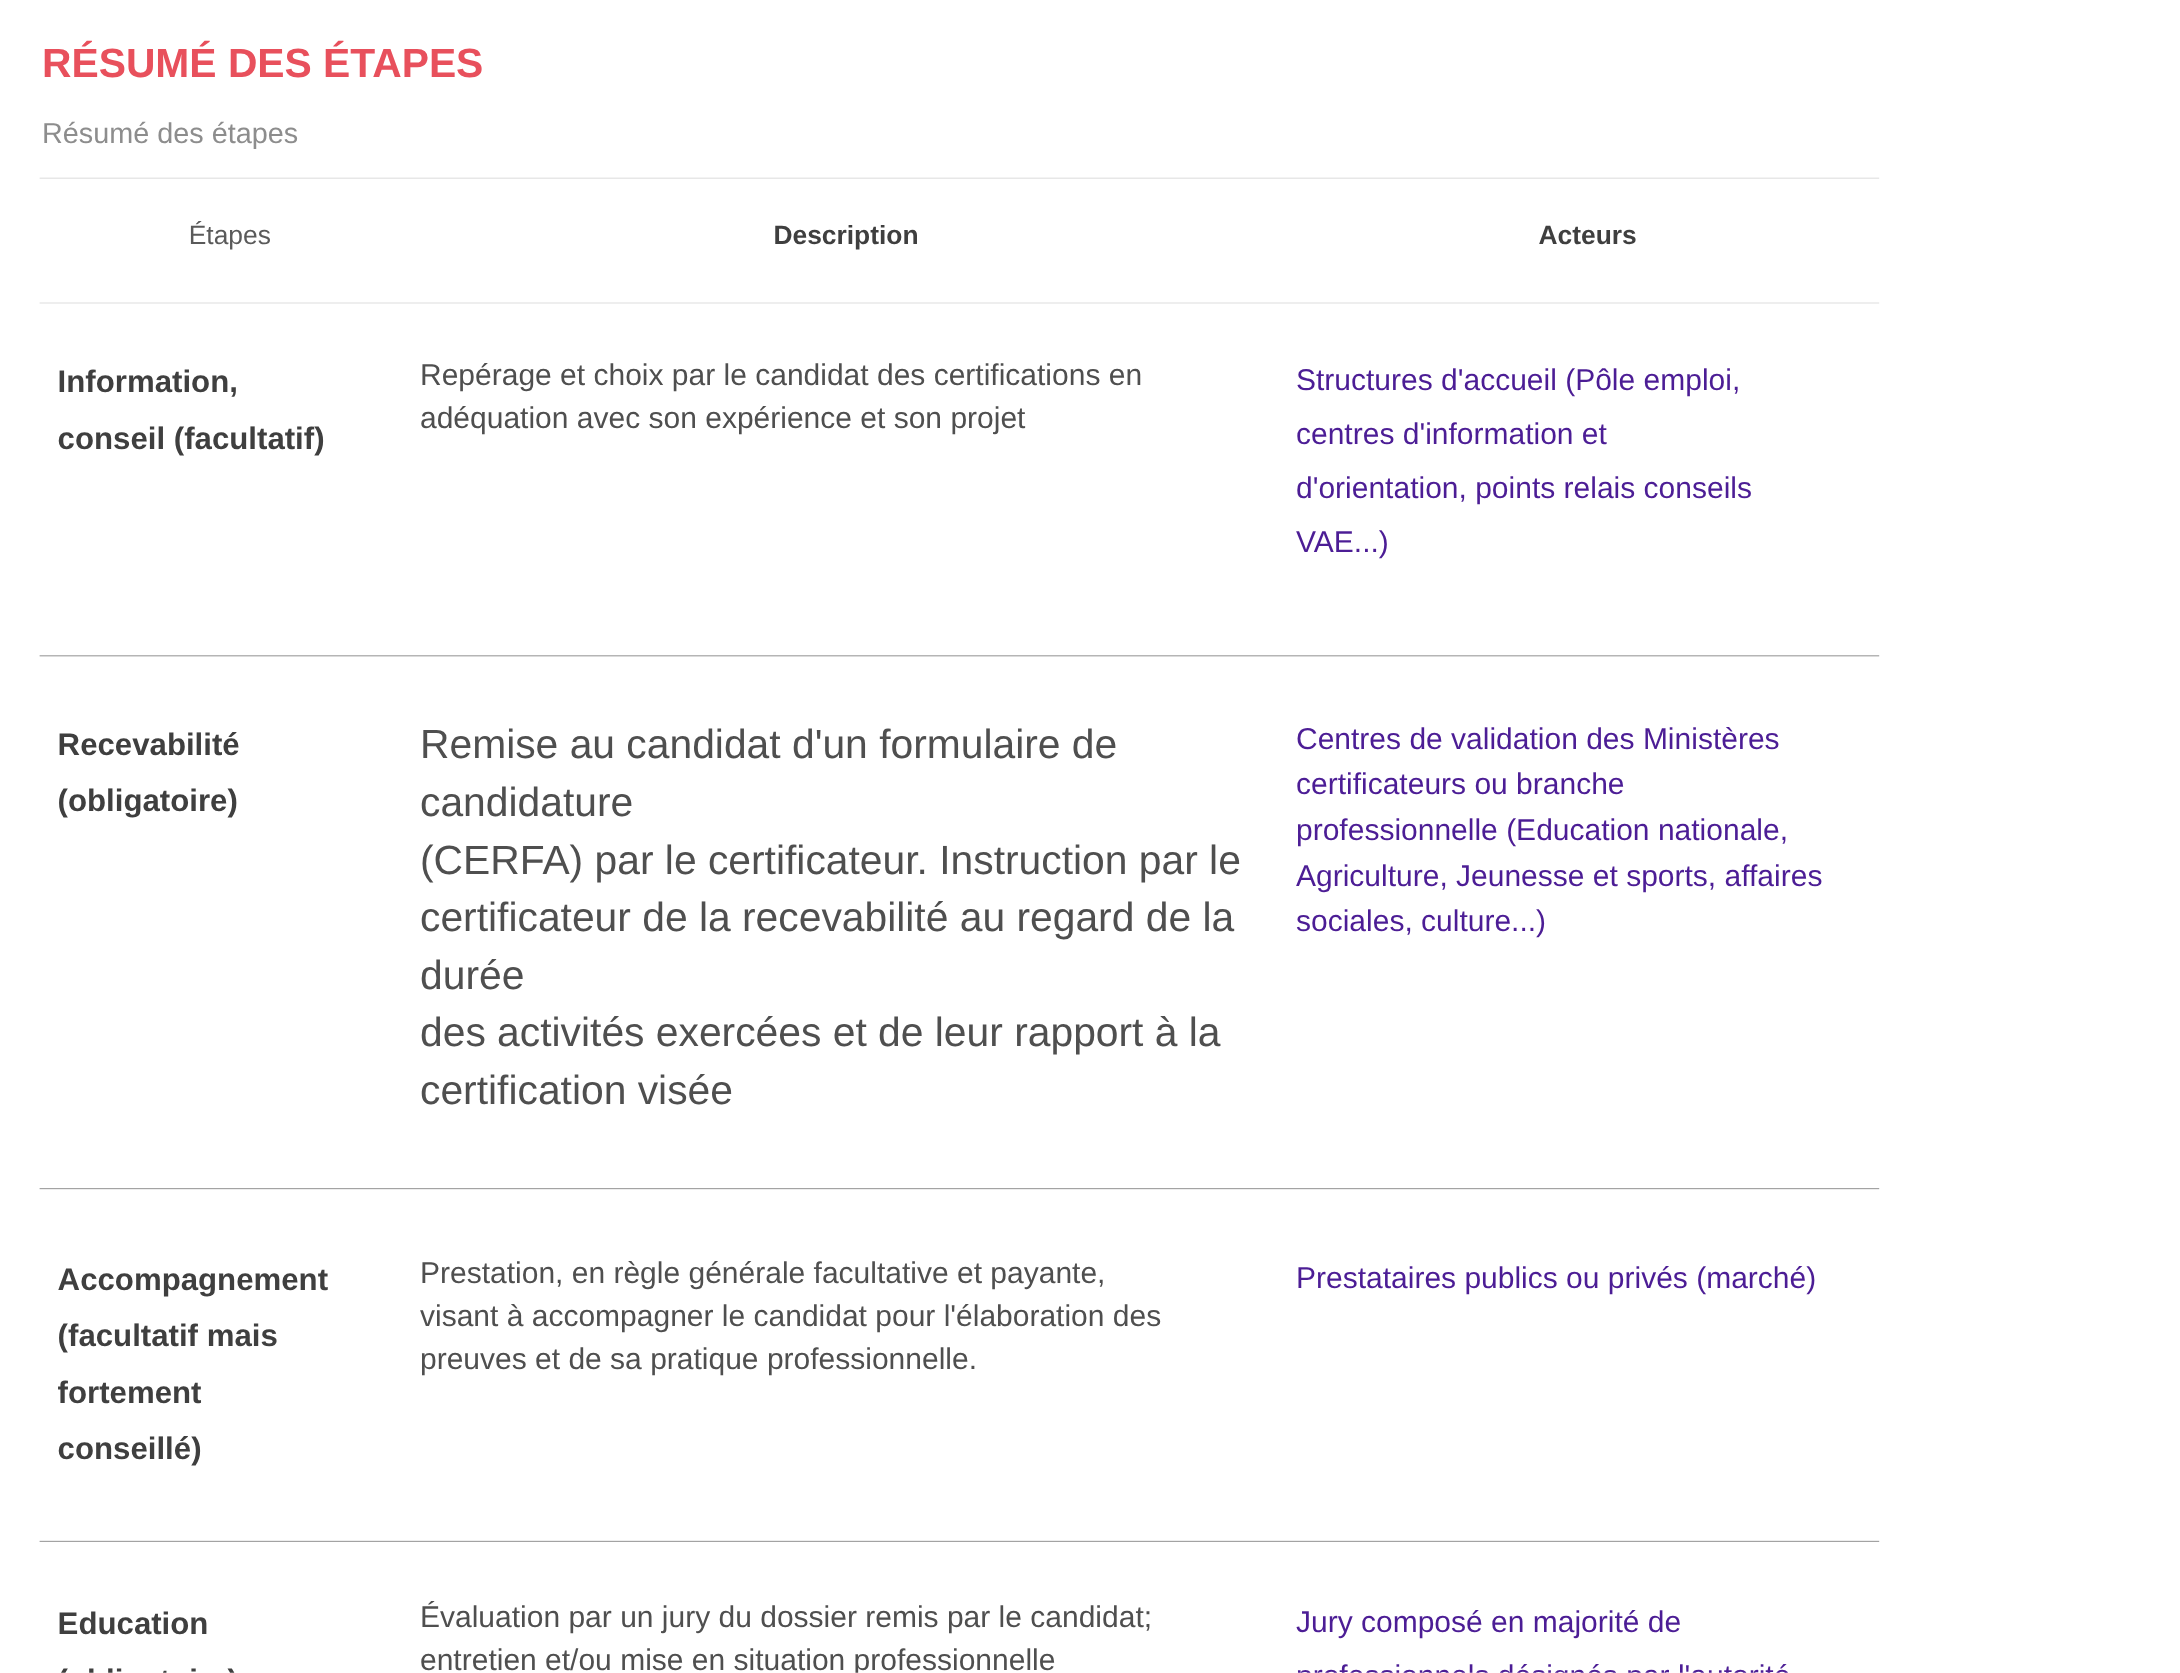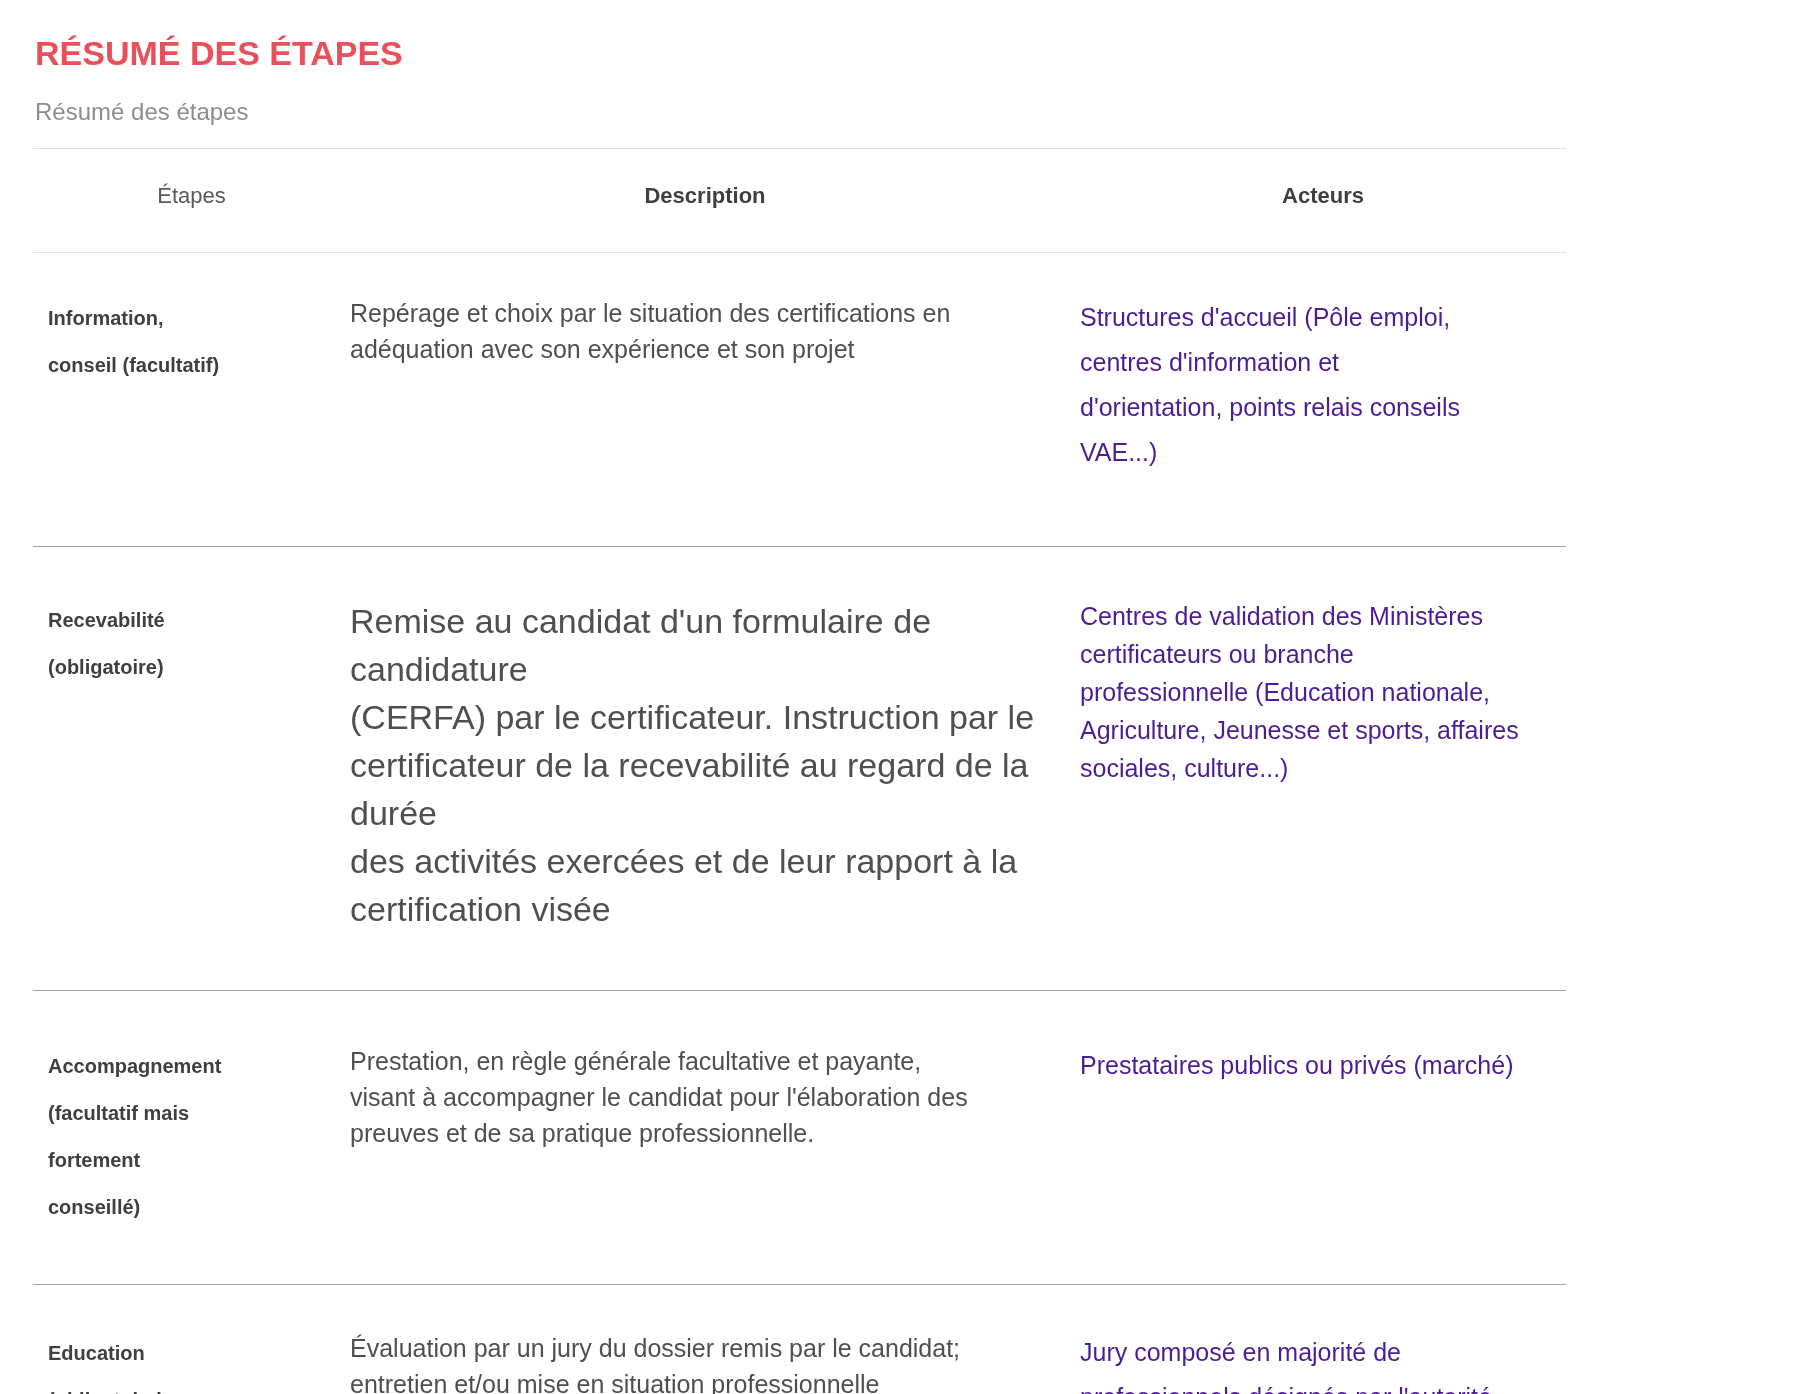--- a/index.html
+++ b/index.html
@@ -65,21 +65,21 @@
 
   td.cell-etape  { padding-left: 15px; }
   td.cell-desc   { padding-left: 15px; }
   td.cell-acteurs{ padding-left: 20px; }
 
   .txt { white-space: pre-line; }
 
   .cell-etape .txt {
     font-weight: bold;
     color: #3f3f3f;
-    font-size: 20px;
+    font-size: 26px;
     line-height: 47px;
     max-width: 260px;
   }
   .cell-desc .txt {
     line-height: 36px;
     max-width: 690px;
     color: #4f4f4f;
   }
   .cell-acteurs .txt {
     line-height: 45px;
@@ -117,21 +117,21 @@
         <th class="h-acteurs">Acteurs</th>
       </tr>
     </thead>
     <tbody>
       <tr class="r1">
         <td class="cell-etape">
             <div class="txt">Information,
 conseil (facultatif)</div>
           </td>
         <td class="cell-desc">
-            <div class="txt">Repérage et choix par le situation des certifications en
+            <div class="txt">Repérage et choix par le candidat des certifications en
 adéquation avec son expérience et son projet</div>
           </td>
         <td class="cell-acteurs">
             <div class="txt">Structures d'accueil (Pôle emploi,
 centres d'information et
 d'orientation, points relais conseils
 VAE...)</div>
           </td>
       </tr>
       <tr class="r2">

